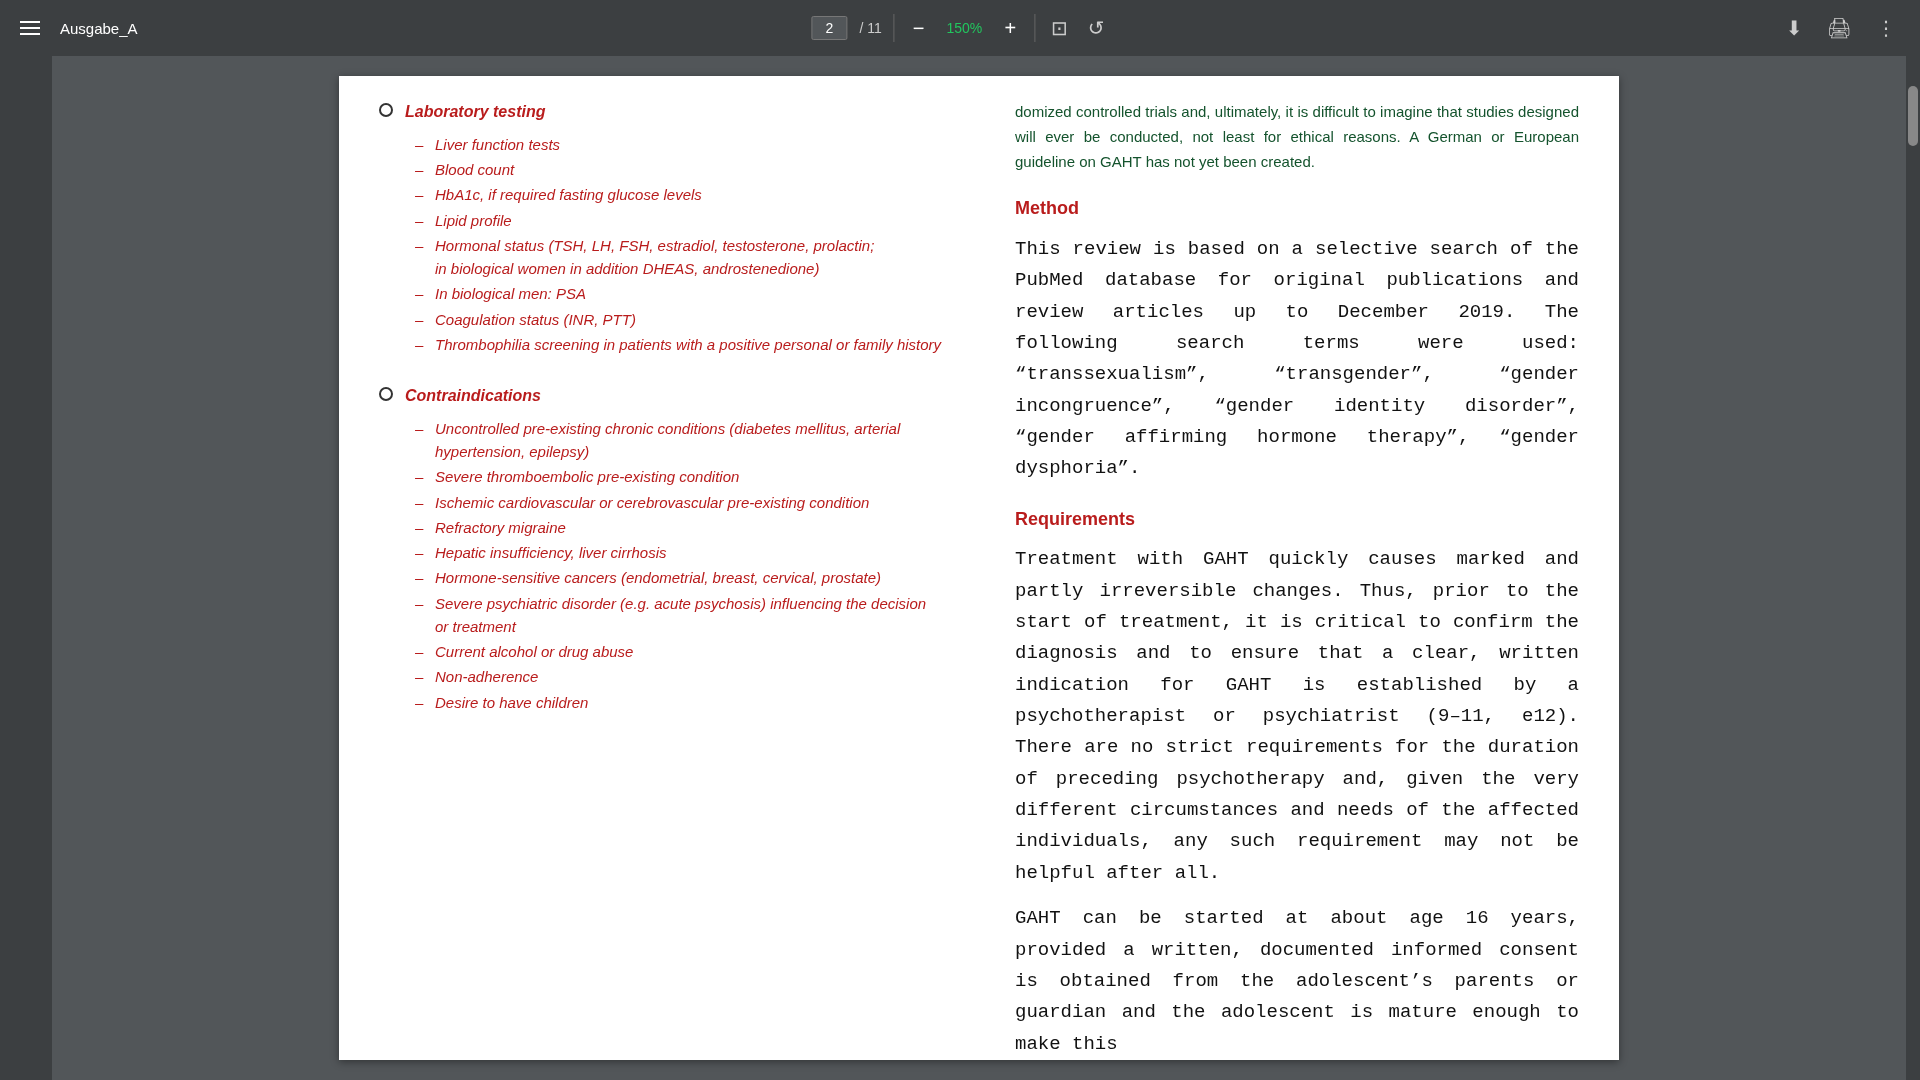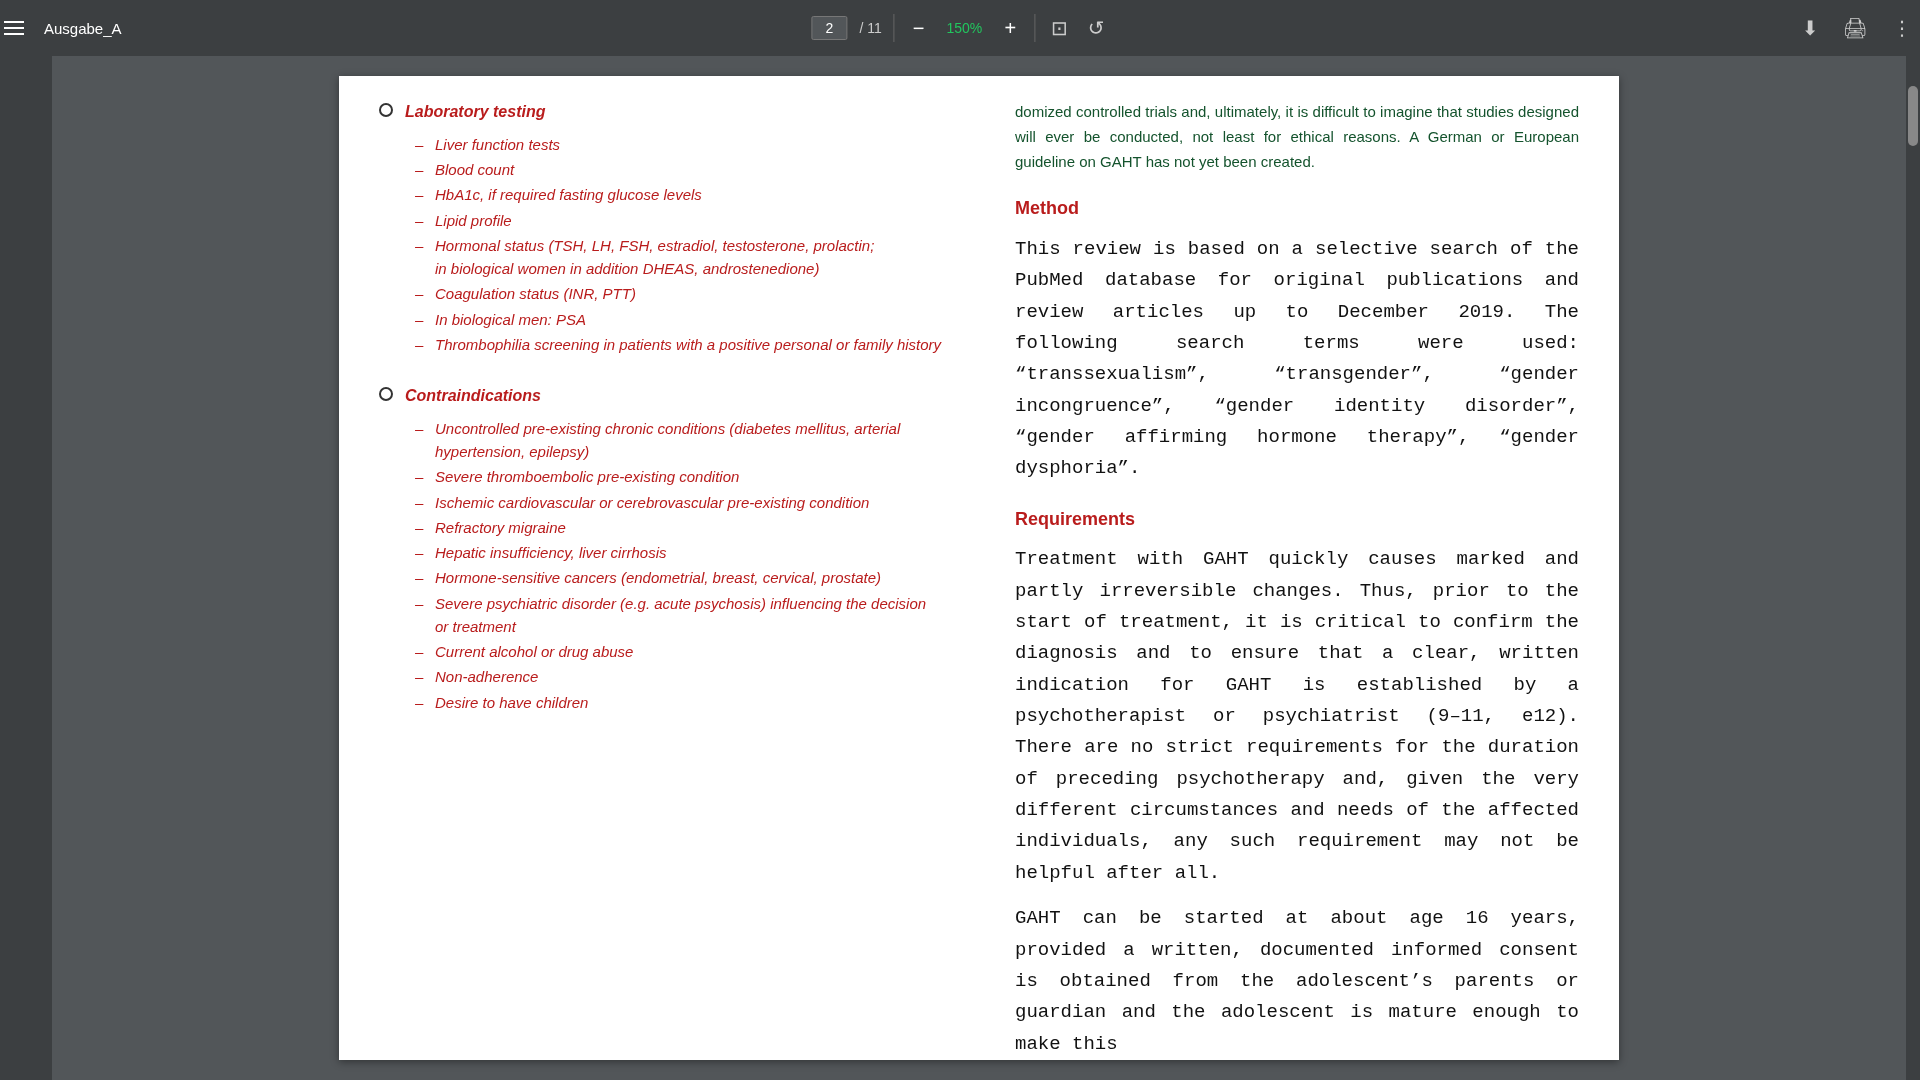--- a/index.html
+++ b/index.html
@@ -10,21 +10,21 @@
       height: 1080px;
       overflow: hidden;
     }
 
     
     .toolbar {
       display: flex;
       align-items: center;
       background: #3c3f41;
       height: 56px;
-      padding: 0 4px;
+      padding: 0 20px;
       gap: 16px;
       position: relative;
       z-index: 10;
     }
     .toolbar-menu-icon {
       color: #fff;
       font-size: 20px;
       cursor: pointer;
       display: flex;
       flex-direction: column;
@@ -279,22 +279,22 @@
           <div class="bullet-header">
             <div class="bullet-dot"></div>
             <span>Laboratory testing</span>
           </div>
           <ul class="sub-list">
             <li><span>Liver function tests</span></li>
             <li><span>Blood count</span></li>
             <li><span>HbA1c, if required fasting glucose levels</span></li>
             <li><span>Lipid profile</span></li>
             <li><span>Hormonal status (TSH, LH, FSH, estradiol, testosterone, prolactin;<br>in biological women in addition DHEAS, androstenedione)</span></li>
+            <li><span>In biological men: PSA</span></li>
             <li><span>Coagulation status (INR, PTT)</span></li>
-            <li><span>In biological men: PSA</span></li>
             <li><span>Thrombophilia screening in patients with a positive personal or family history</span></li>
           </ul>
         </div>
 
         <div class="bullet-section">
           <div class="bullet-header">
             <div class="bullet-dot"></div>
             <span>Contraindications</span>
           </div>
           <ul class="sub-list">

